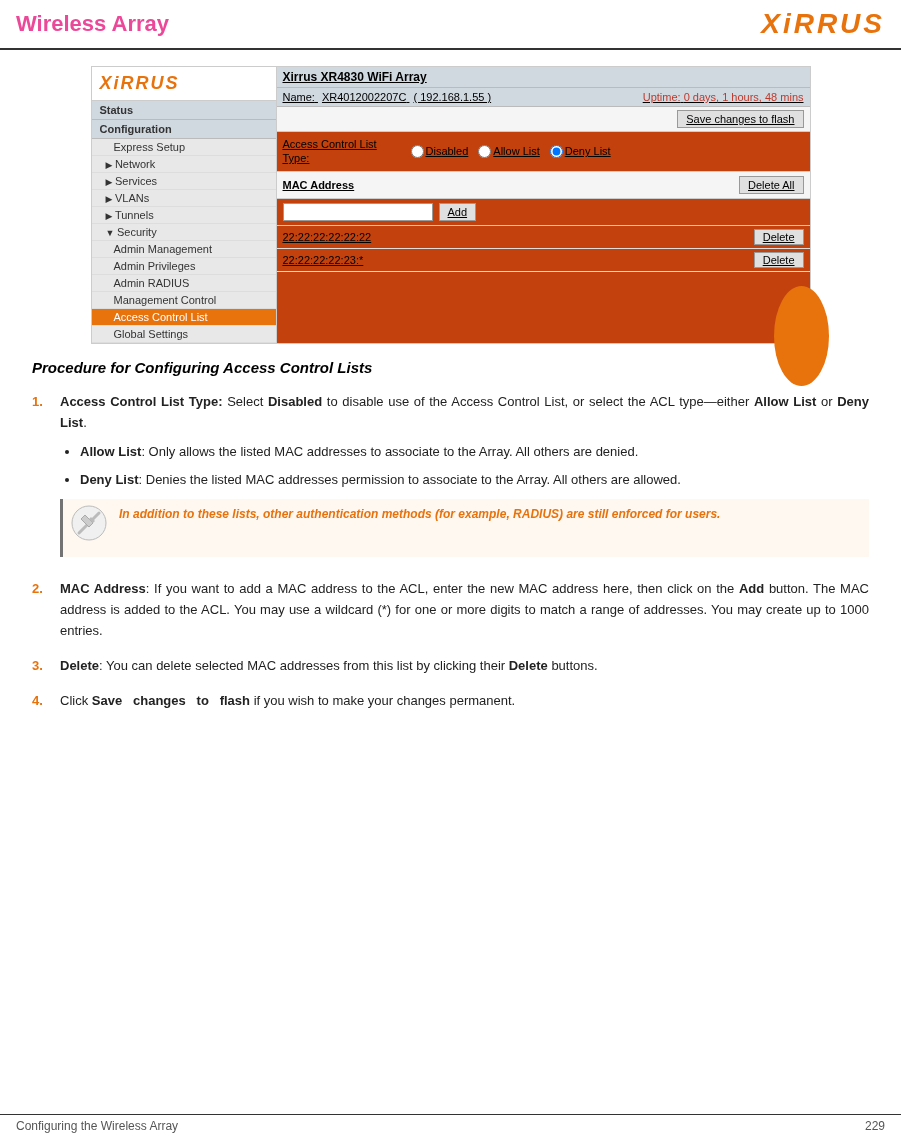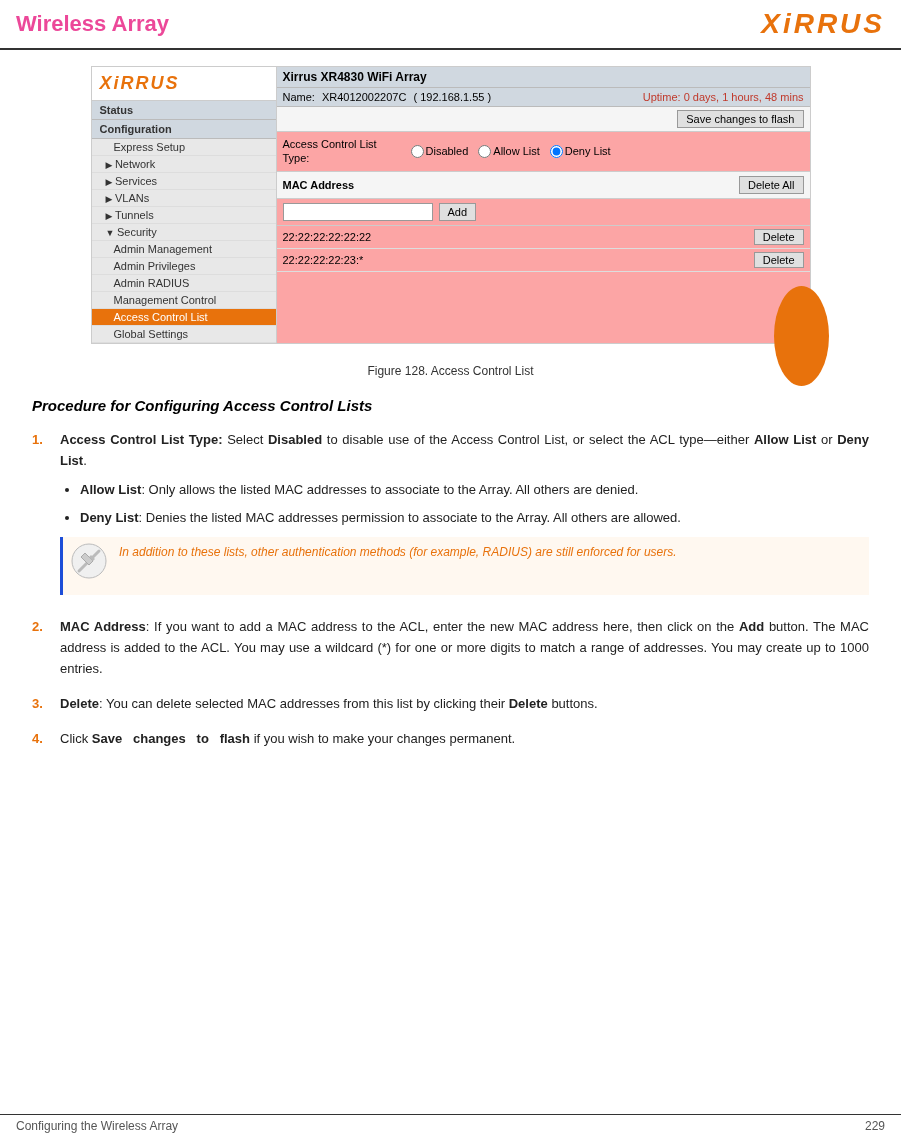--- a/index.html
+++ b/index.html
@@ -89,22 +89,23 @@
       content: '▼ ';
       font-size: 9px;
     }
     .sidebar-item.indented {
       padding-left: 22px;
     }
 
     
     .right-panel {
       flex: 1;
-      background: #fca5a5;
-      font-size: 11px;
+      background: #c2410c;
+      font-size: 11px;
+      text-decoration: underline;
     }
 
     
     .top-info-bar {
       display: flex;
       justify-content: space-between;
       align-items: center;
       background: #d0d8e0;
       padding: 3px 6px;
       border-bottom: 1px solid #bbb;
@@ -252,22 +253,23 @@
     }
     .bullet-list li {
       margin-bottom: 8px;
       text-align: justify;
     }
     .note-box {
       display: flex;
       gap: 10px;
       margin: 8px 0;
       padding: 6px;
-      border-left: 3px solid #1d4ed8;
+      border-left: 3px solid #737373;
       background: #fff8f0;
+      font-weight: bold;
     }
     .note-icon {
       font-size: 22px;
       color: #aaa;
       width: 40px;
       text-align: center;
       flex-shrink: 0;
     }
     .note-text {
       font-style: italic;
@@ -412,21 +414,20 @@
             <button class="delete-btn">Delete</button>
           </div>
           <div style="height:40px;"></div>
         </div>
       </div>
     </div>
 
     <div class="orange-circle"></div>
   </div>
 
-  <div class="figure-caption">Figure 128. Access Control List</div>
 
   <div class="body-content">
     <div class="section-heading">Procedure for Configuring Access Control Lists</div>
 
     <div class="numbered-item">
       <span class="item-number">1.</span>
       <div class="item-text">
         <b>Access Control List Type:</b> Select <b>Disabled</b> to disable use of the Access Control List, or select the ACL type—either <b>Allow List</b> or <b>Deny List</b>.
         <ul class="bullet-list">
           <li>

